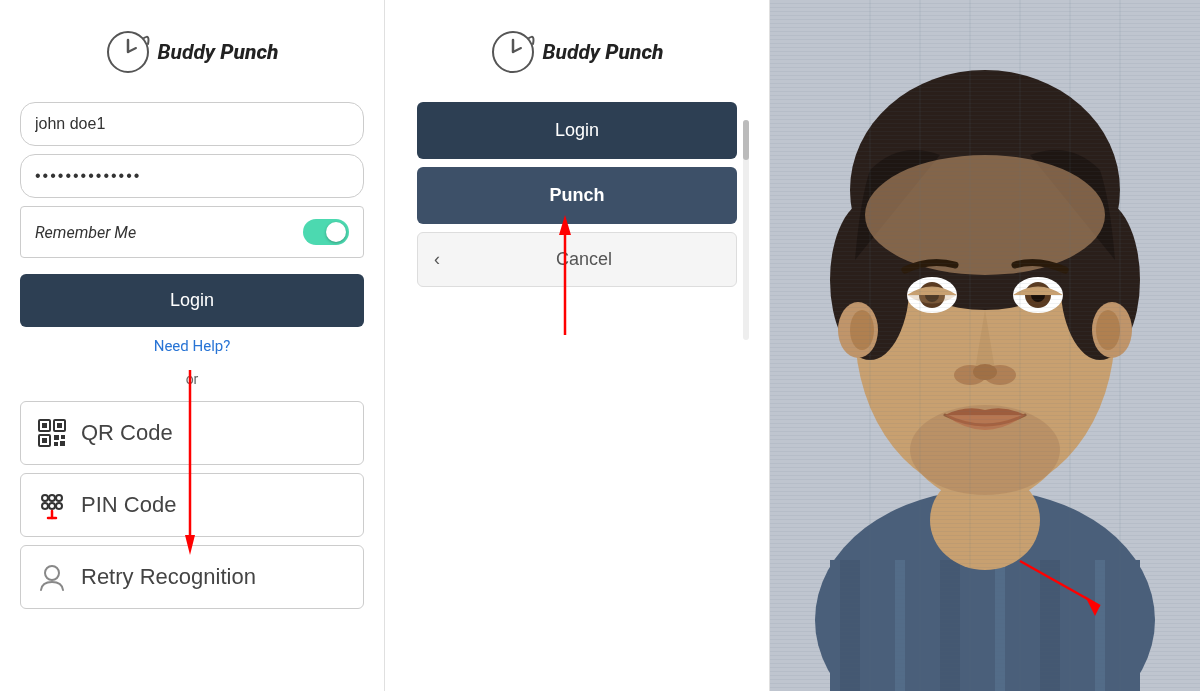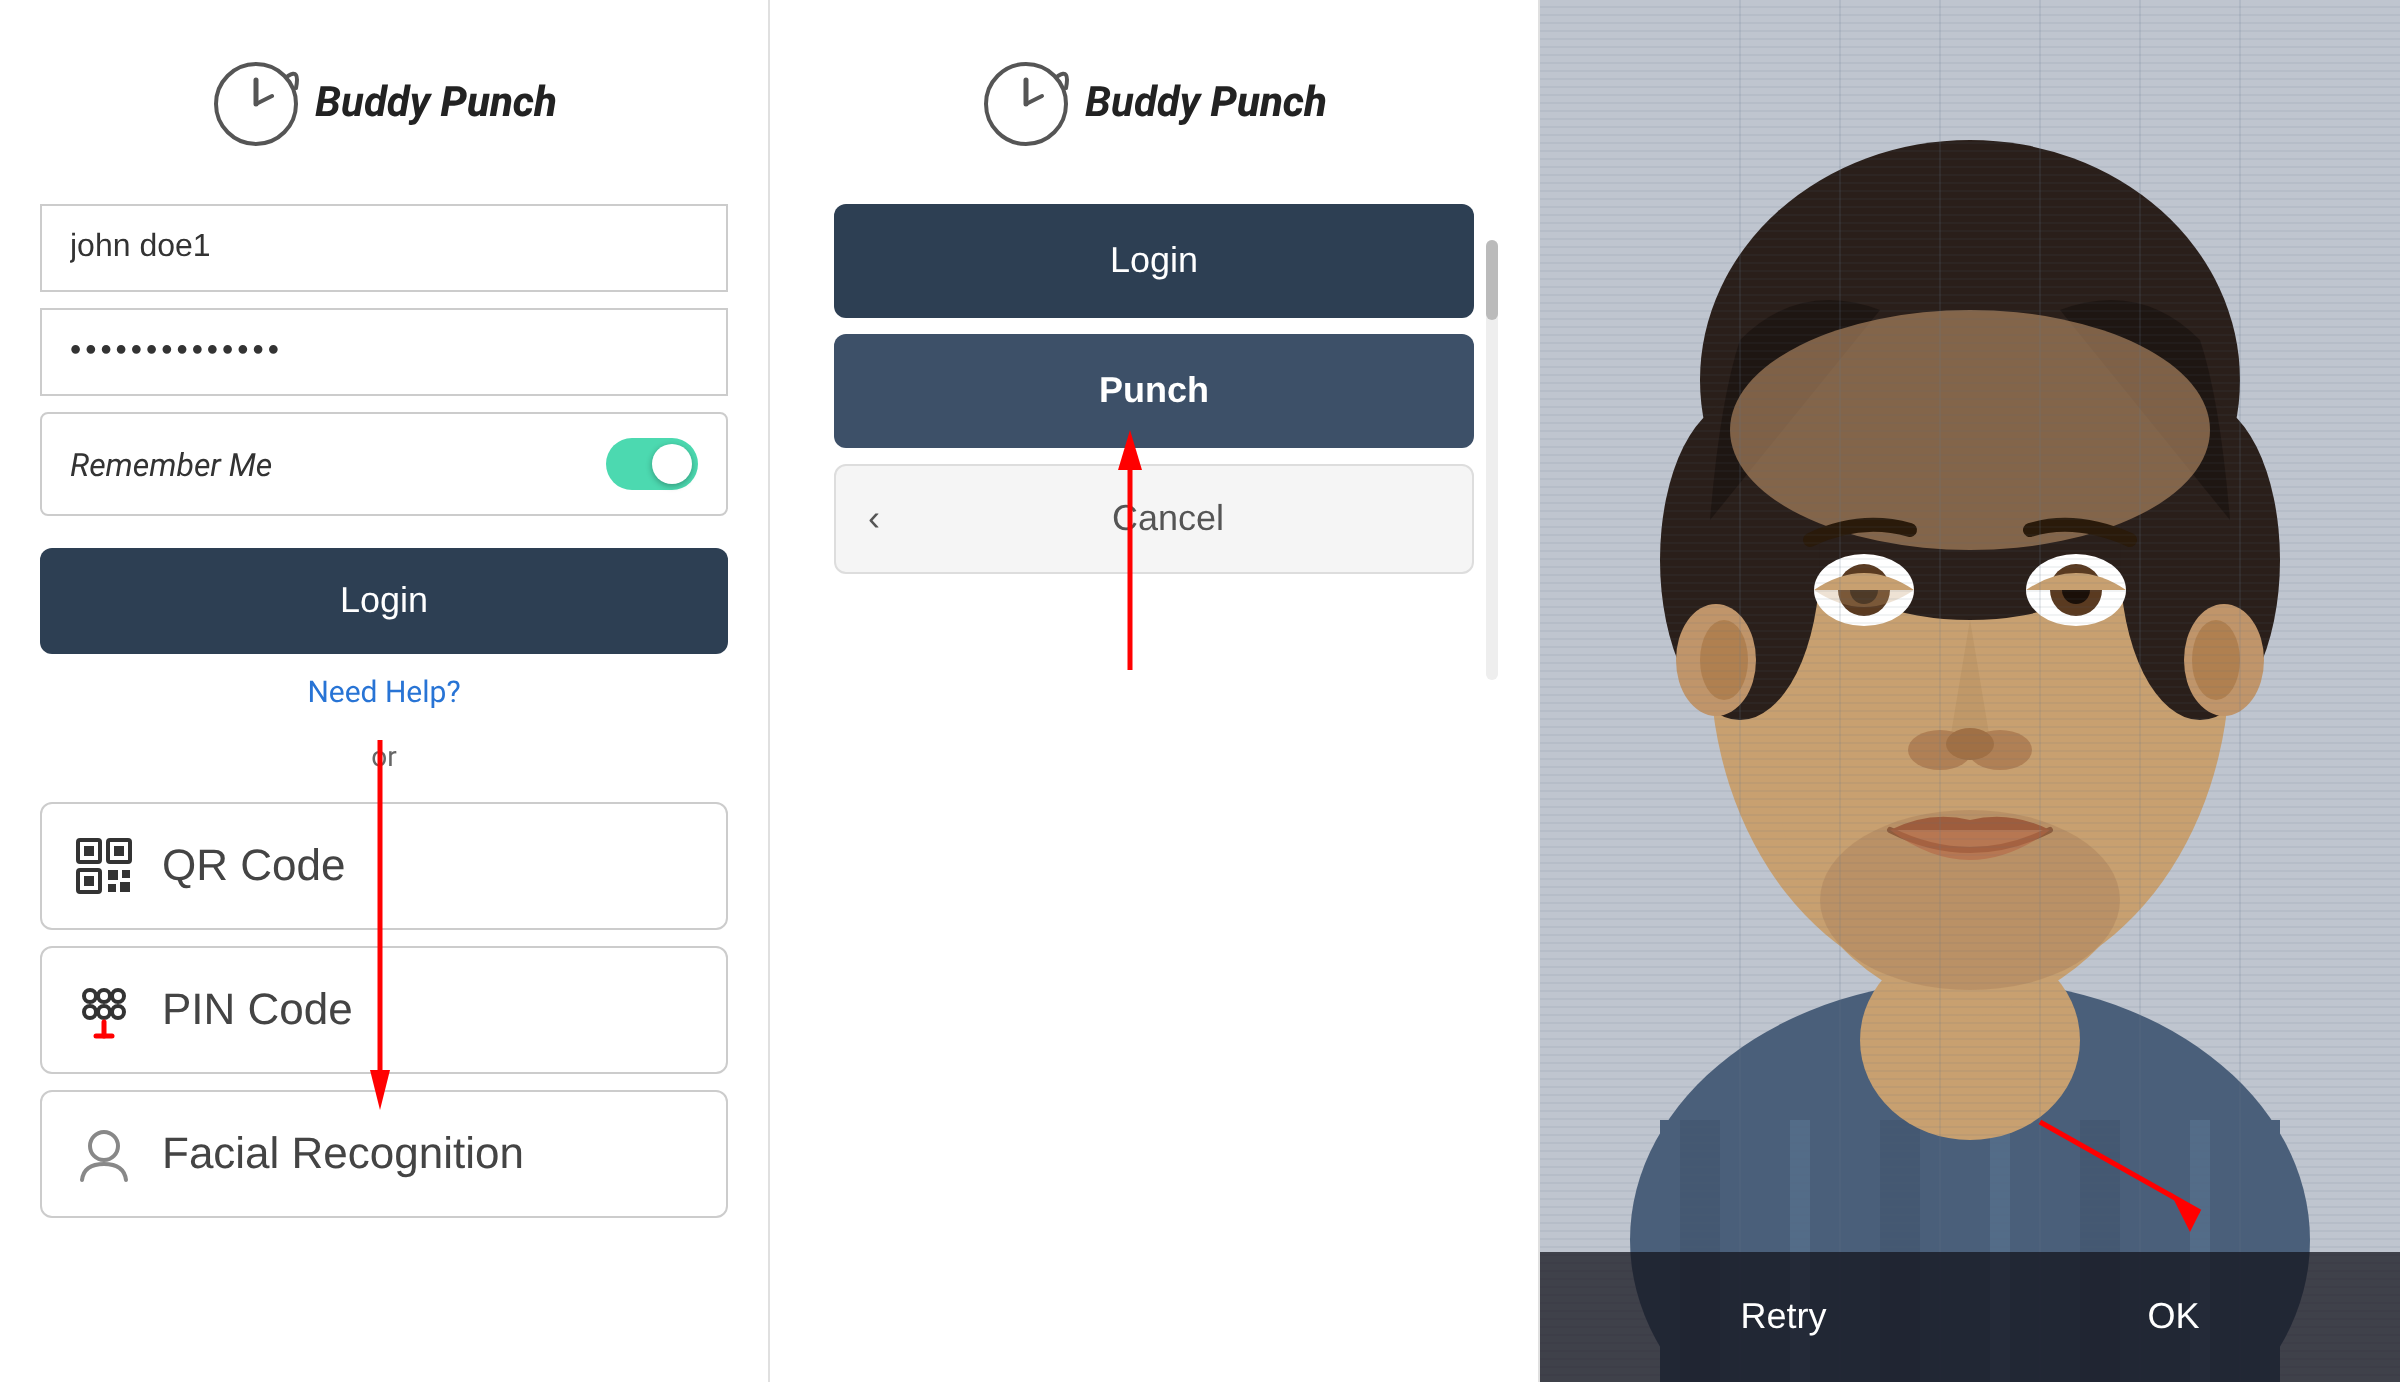--- a/index.html
+++ b/index.html
@@ -63,21 +63,21 @@
     }
     .logo-text span {
       font-weight: 700;
       color: #222;
     }
 
     
     .form-field {
       width: 100%;
       border: 1px solid #ccc;
-      border-radius: 0;
+      border-radius: 15px;
       padding: 12px 14px;
       font-size: 16px;
       color: #333;
       outline: none;
       margin-bottom: 8px;
     }
 
     .remember-row {
       width: 100%;
       display: flex;
@@ -307,21 +307,21 @@
     <span>PIN Code</span>
   </button>
 
   <button class="alt-login-btn">
     <div class="icon-box">
       <svg width="30" height="30" viewBox="0 0 30 30" fill="none">
         <circle cx="15" cy="11" r="7" stroke="#888" stroke-width="2" fill="none"></circle>
         <path d="M 4 28 Q 5 20 15 20 Q 25 20 26 28" stroke="#888" stroke-width="2" fill="none" stroke-linecap="round"></path>
       </svg>
     </div>
-    <span>Facial Recognition</span>
+    <span>Retry Recognition</span>
   </button>
 </div>
 
 <div class="panel-punch">
   <div class="logo">
     <svg class="logo-icon" viewBox="0 0 44 44" fill="none" xmlns="http://www.w3.org/2000/svg">
       <circle cx="22" cy="22" r="20" stroke="#555" stroke-width="2" fill="none"></circle>
       <line x1="22" y1="22" x2="22" y2="10" stroke="#555" stroke-width="2.5" stroke-linecap="round"></line>
       <line x1="22" y1="22" x2="30" y2="18" stroke="#555" stroke-width="2" stroke-linecap="round"></line>
       <path d="M 38 8 Q 44 4 42 14" stroke="#555" stroke-width="2" fill="none" stroke-linecap="round"></path>
@@ -438,17 +438,13 @@
       <line x1="300" y1="0" x2="300" y2="691" stroke="rgba(100,120,140,0.15)" stroke-width="1"></line>
       <line x1="350" y1="0" x2="350" y2="691" stroke="rgba(100,120,140,0.15)" stroke-width="1"></line>
     </svg>
   </div>
 
   <svg style="position:absolute; bottom:60px; right:80px; pointer-events:none; z-index:10;" width="120" height="80">
     <line x1="20" y1="10" x2="100" y2="55" stroke="red" stroke-width="2.5"></line>
     <polygon points="100,55 85,45 95,65" fill="red"></polygon>
   </svg>
 
-  <div class="camera-bottom">
-    <button class="camera-btn">Retry</button>
-    <button class="camera-btn">OK</button>
-  </div>
 </div>
 
 </body></html>

